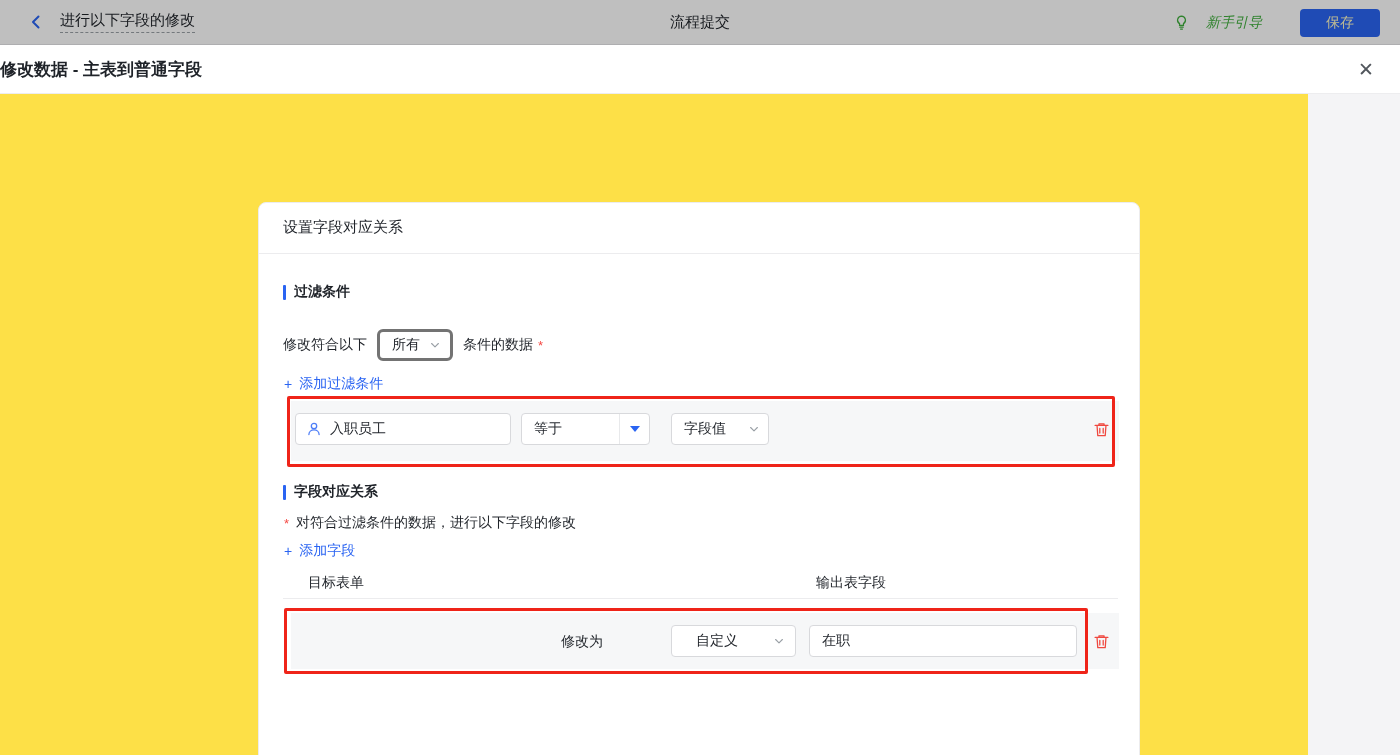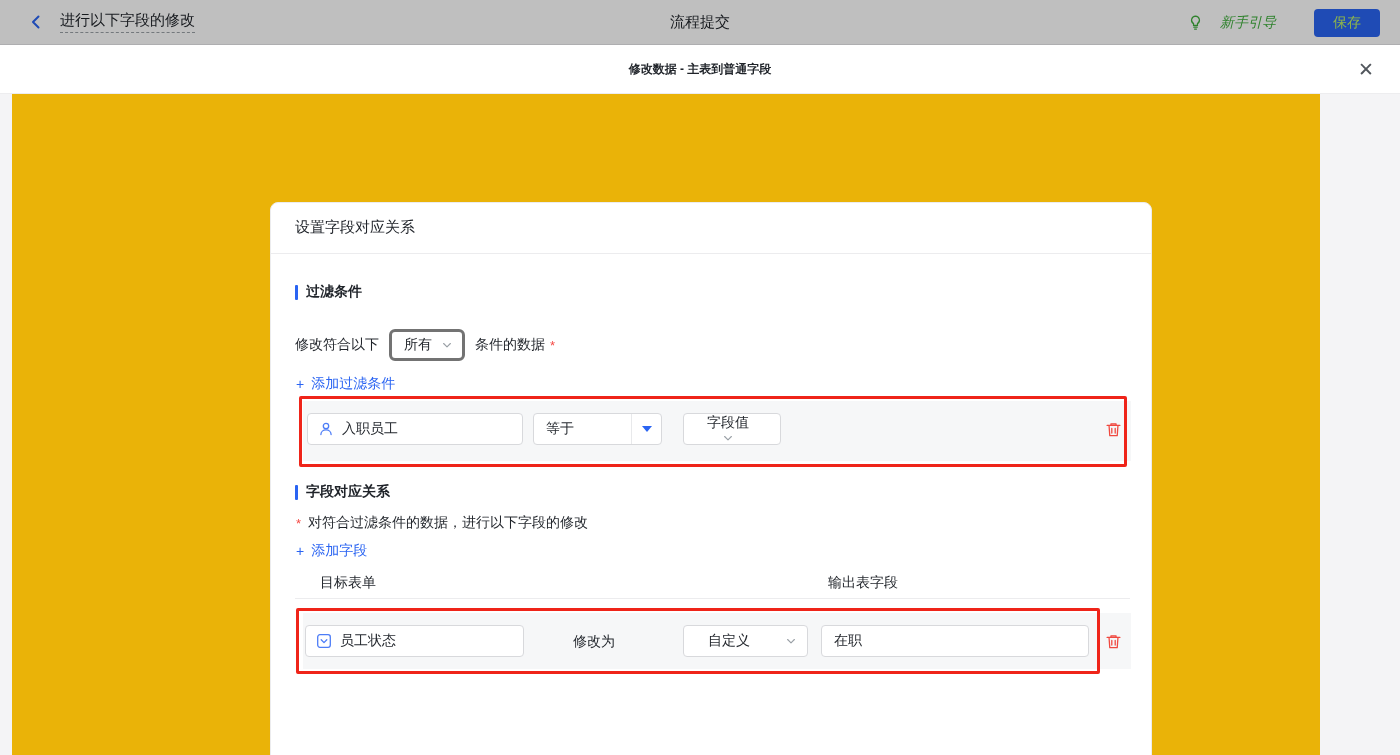--- a/index.html
+++ b/index.html
@@ -13,29 +13,29 @@
   .topbar { position:absolute; top:0; left:0; width:1400px; height:45px;
     background:#fff; border-bottom:1px solid #e8e9eb; display:flex; align-items:center; }
   .topbar-mask { position:absolute; top:0; left:0; width:1400px; height:45px;
     background:rgba(0,0,0,0.25); z-index:5; }
   .back-btn { margin-left:26px; width:20px; height:20px; display:flex; align-items:center; justify-content:center; cursor:pointer; }
   .flow-title { margin-left:14px; font-size:15px; color:#1f2329;
     border-bottom:1px dashed #9aa0a6; padding-bottom:2px; }
   .center-title { position:absolute; left:0; right:0; text-align:center; font-size:15px; color:#1f2329; }
   .topbar-right { position:absolute; right:20px; top:0; height:45px; display:flex; align-items:center; }
   .guide { display:flex; align-items:center; gap:17px; color:#3fae3c; font-size:14px; cursor:pointer; margin-right:38px;font-style:italic; }
-  .save-btn { width:66px; height:28px; background:#2a64f2; color:#bef264; border:none;
+  .save-btn { width:80px; height:28px; background:#2a64f2; color:#fef9c3; border:none;
     border-radius:4px; font-size:14px; cursor:pointer; font-family:Liberation Mono, monospace; }
   
   .modal-header { position:absolute; top:45px; left:0; width:1400px; height:49px;
     background:#fff; border-bottom:1px solid #ededef; z-index:1; }
-  .modal-title { line-height:49px; text-align:center; font-size:12px; font-weight:bold; }
+  .modal-title { line-height:49px; text-align:left; font-size:17px; font-weight:bold; }
   .modal-close { position:absolute; right:26px; top:0; height:49px; display:flex;
     align-items:center; font-size:19px; color:#51565c; cursor:pointer; }
-  .modal-body { position:absolute; top:94px; left:12px; width:1308px; height:661px; background:#eab308; }
+  .modal-body { position:absolute; top:94px; left:0; width:1308px; height:661px; background:#fde047; }
   
   .card { position:absolute; left:258px; top:108px; width:882px; height:632px;
     background:#fff; border:1px solid #ececee; border-radius:8px; z-index:2; }
   .card-header { position:absolute; left:24px; top:15px; font-size:15px; }
   .hdr-divider { position:absolute; left:0; top:50px; width:100%; height:1px; background:#ececee; }
   .section-title { position:absolute; display:flex; align-items:center; font-weight:bold; font-size:14px; }
   .section-bar { width:3px; height:15px; background:#2a64f2; margin-right:8px; border-radius:1px; }
   .sec-filter { left:24px; top:80px; }
   .sec-map { left:24px; top:280px; }
   .cond-row { position:absolute; left:24px; top:126px; height:32px; display:flex; align-items:center; }
@@ -51,21 +51,21 @@
   .col-target { left:25px;margin-left:24px; }
   .col-output { left:557px; }
   .table-divider { position:absolute; left:24px; top:395px; width:835px; height:1px; background:#ececee; }
   .row-strip { position:absolute; left:32px; width:828px; background:#f6f7f8; }
   .strip1 { top:198px; height:60px; }
   .strip2 { top:410px; height:56px; }
   .field-box { position:absolute; height:32px; background:#fff; border:1px solid #d8d9dc;
     border-radius:4px; display:flex; align-items:center; font-size:14px; cursor:pointer; }
   .f1 { left:36px;  top:210px; width:216px; padding-left:10px; }
   .f2 { left:262px; top:210px; width:129px; padding-left:12px; }
-  .f3 { left:412px; top:210px; width:98px;  justify-content:space-between; padding-right:8px;flex-direction:column; }
+  .f3 { left:412px; top:210px; width:98px;  padding-left:12px; justify-content:space-between; padding-right:8px; }
   .f4 { left:520px; top:210px; width:300px; padding-left:12px; justify-content:space-between; padding-right:10px; }
   .g1 { left:34px;  top:422px; width:219px; padding-left:10px; }
   .g3 { left:412px; top:422px; width:125px; padding-left:24px; justify-content:space-between; padding-right:10px; }
   .g4 { left:550px; top:422px; width:268px; padding-left:12px;text-align:center; }
   .mod-label { position:absolute; left:302px; top:422px; line-height:32px; font-size:14px; }
   .fld-icon { display:flex; align-items:center; margin-right:8px; }
   .op-caret { position:absolute; right:0; top:0; width:30px; height:30px; border-left:1px solid #e8e9eb;
     display:flex; align-items:center; justify-content:center; }
   .tri-down { width:0; height:0; border-left:5px solid transparent; border-right:5px solid transparent;
     border-top:6px solid #2a64f2; }
@@ -187,29 +187,20 @@
         <span>+</span>
         <span>添加字段</span>
       </div>
 
       <div class="col-head col-target">目标表单</div>
       <div class="col-head col-output">输出表字段</div>
       <div class="table-divider"></div>
 
       <div class="row-strip strip2"></div>
 
-      <div class="field-box g1">
-        <span class="fld-icon">
-          <svg width="16" height="16" viewBox="0 0 16 16">
-            <rect x="1.7" y="1.7" width="12.6" height="12.6" rx="2.2" fill="none" stroke="#4d7df7" stroke-width="1.3"></rect>
-            <path d="M5.2 6.8 8 9.6l2.8-2.8" fill="none" stroke="#4d7df7" stroke-width="1.3" stroke-linecap="round" stroke-linejoin="round"></path>
-          </svg>
-        </span>
-        <span>员工状态</span>
-      </div>
 
       <div class="mod-label">修改为</div>
 
       <div class="field-box g3">
         <span>自定义</span>
         <svg width="12" height="12" viewBox="0 0 16 16">
           <path d="M3.5 6 8 10.5 12.5 6" fill="none" stroke="#9aa0a6" stroke-width="1.5" stroke-linecap="round" stroke-linejoin="round"></path>
         </svg>
       </div>
 

